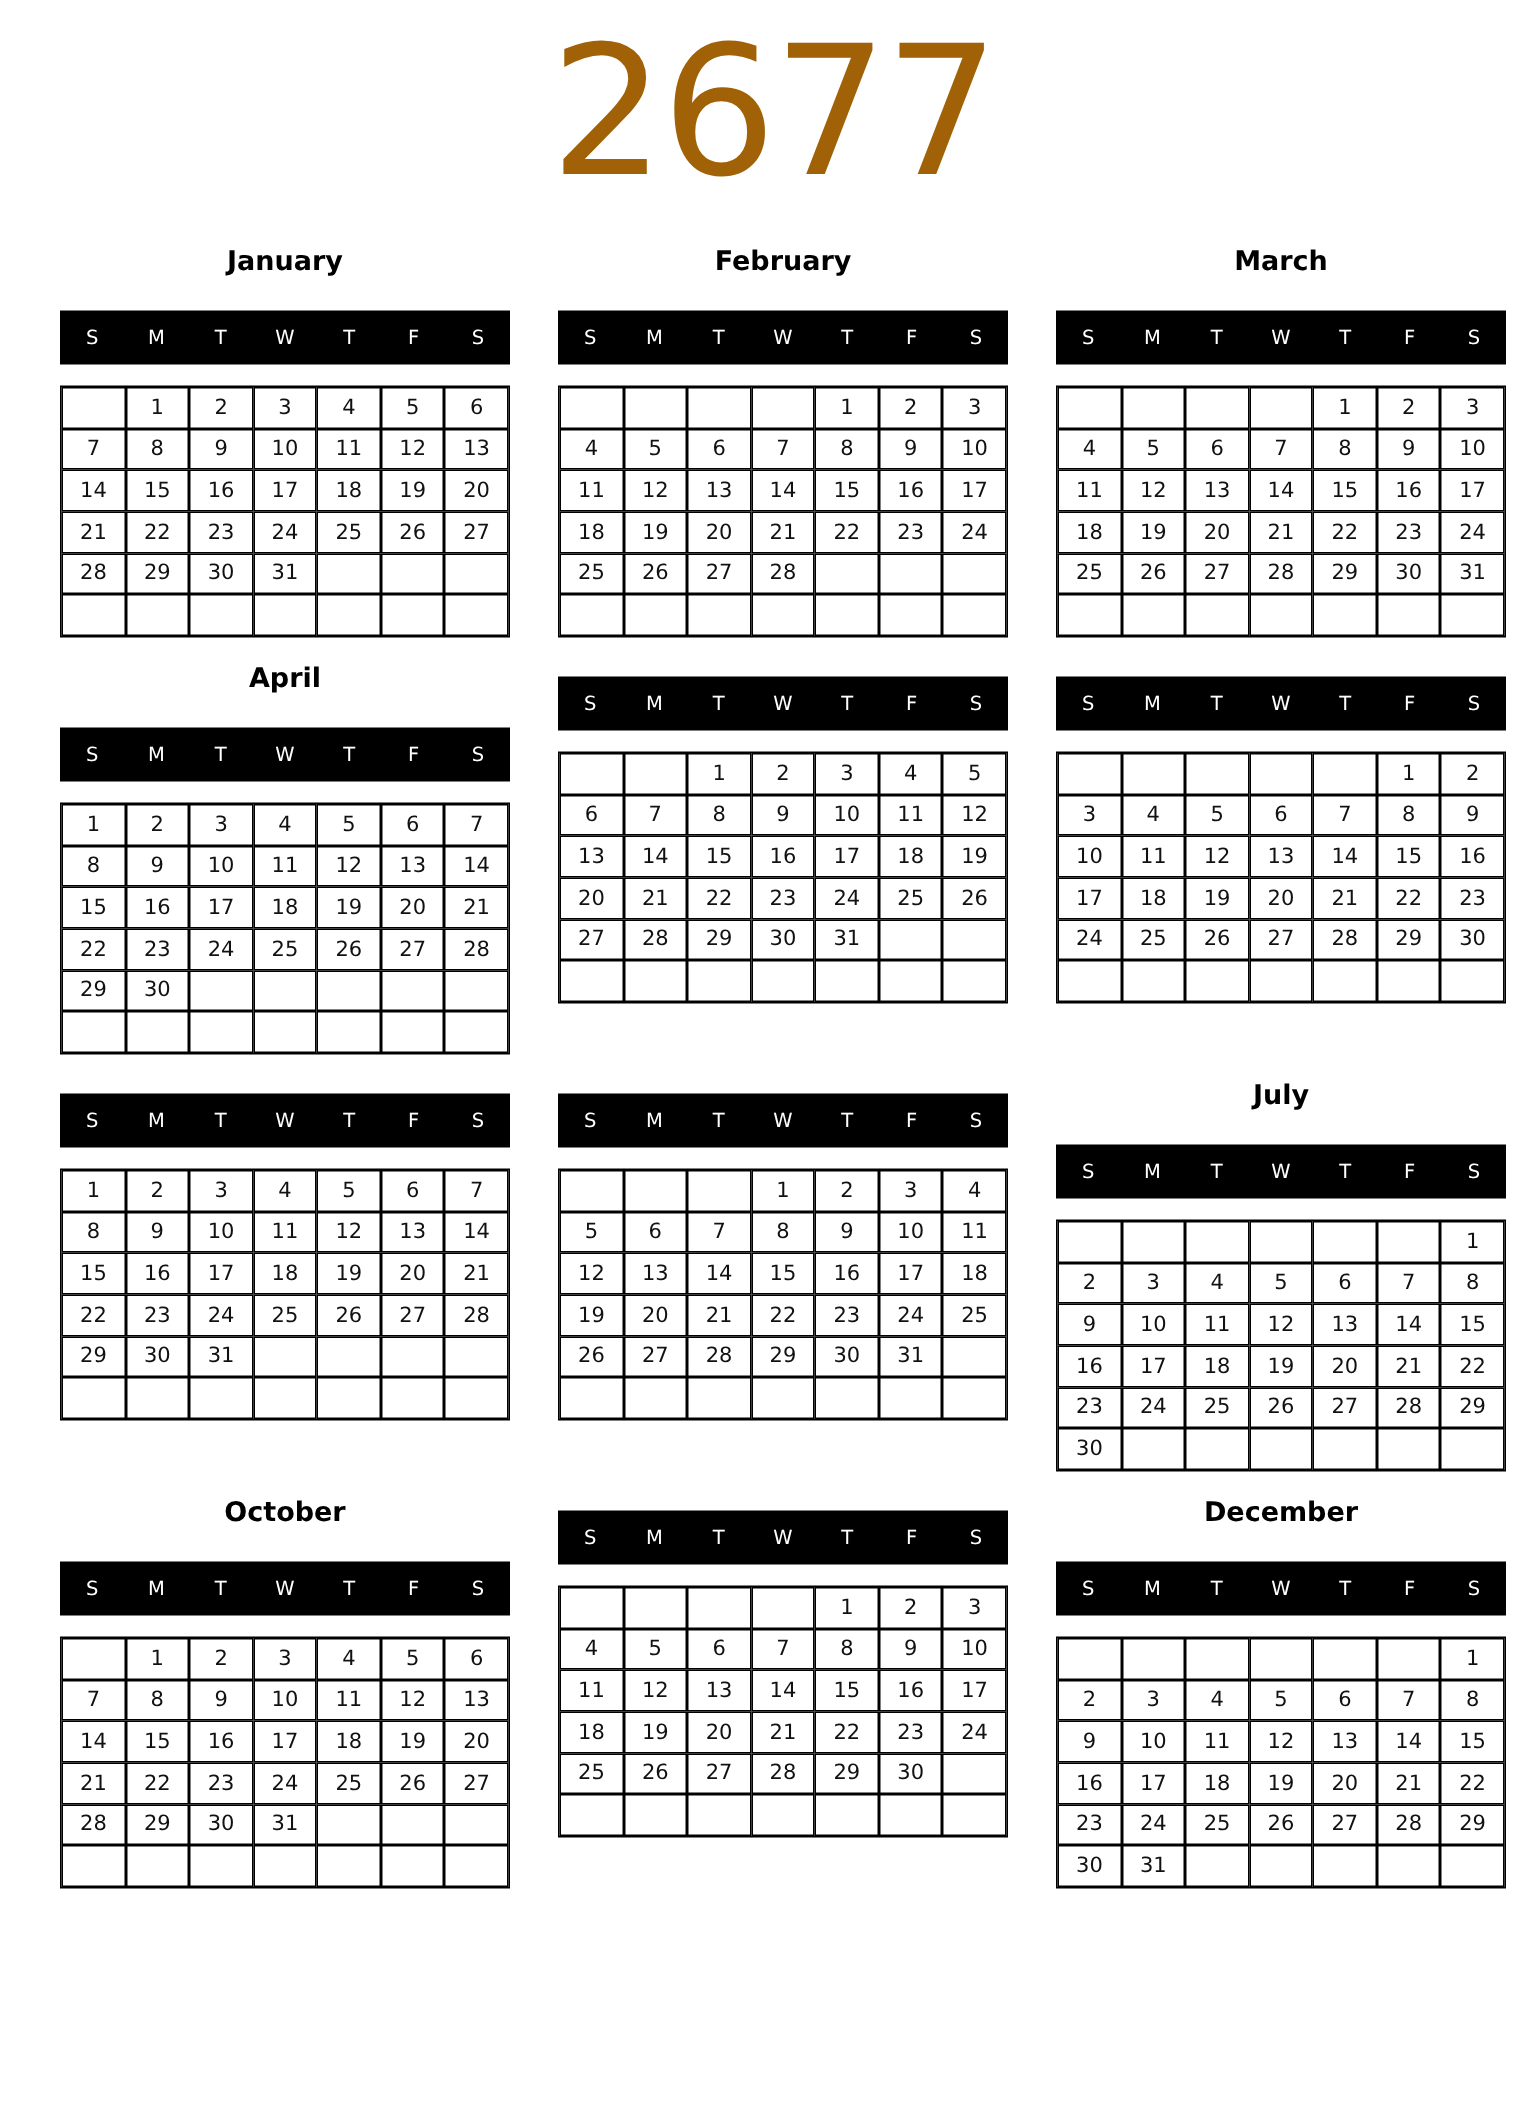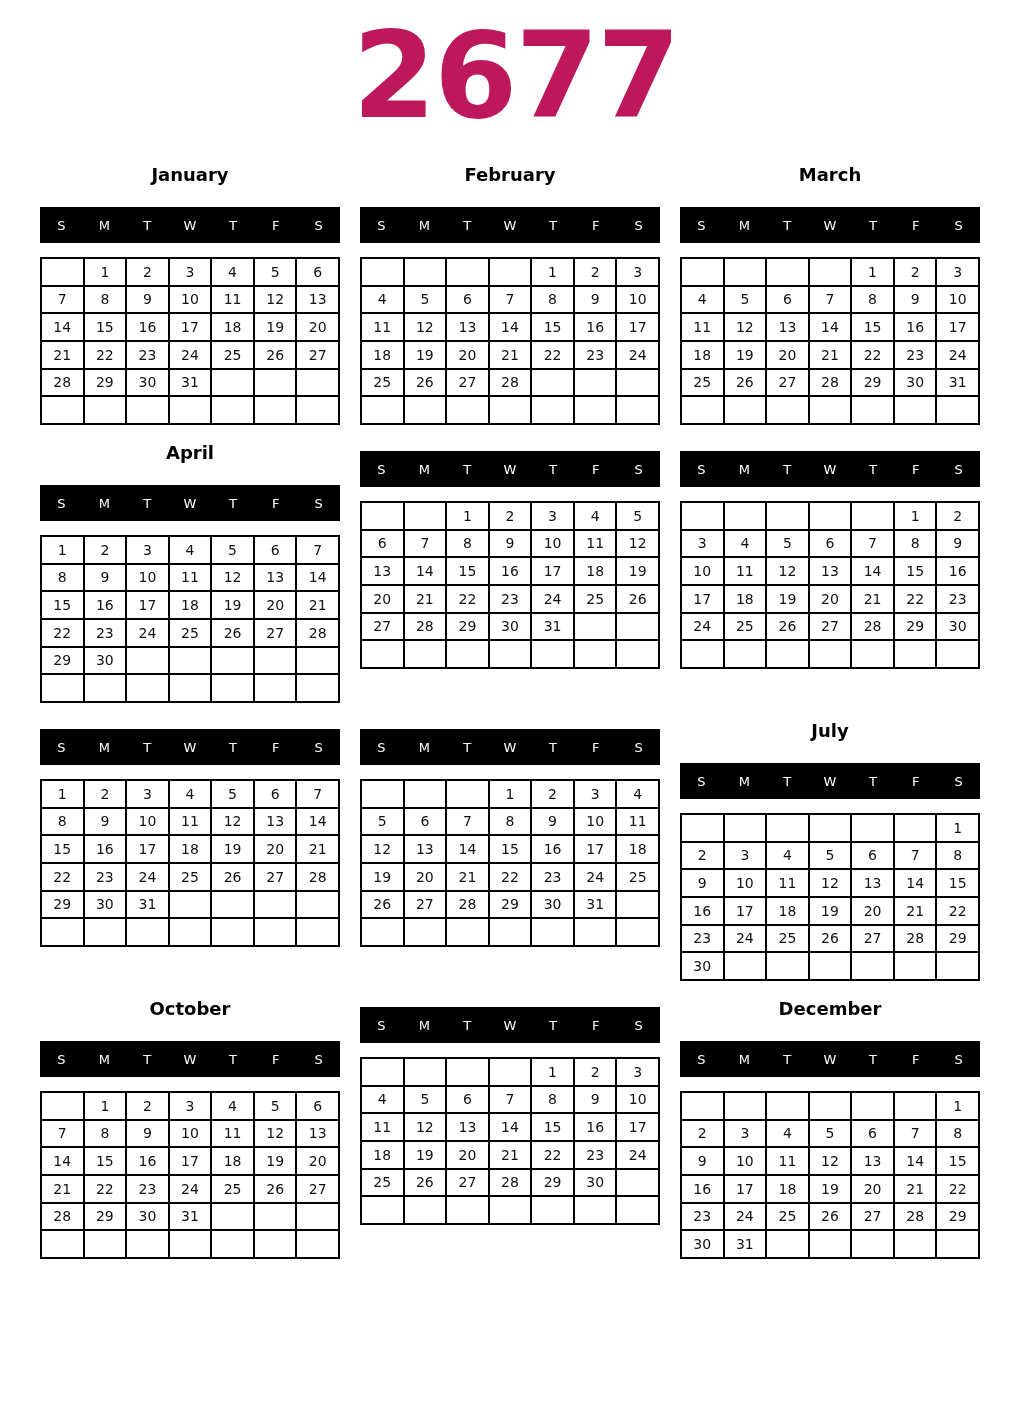--- a/index.html
+++ b/index.html
@@ -13,29 +13,29 @@
   body{
     width:1020px;height:1412px;
     background:var(--bg);
     font-family:"DejaVu Sans", sans-serif;
     color:var(--text);
     overflow:hidden;
   }
   .year-title{
     height:152px;
     display:flex;align-items:center;justify-content:center;
-    font-size:120px;font-weight:bold;line-height:1;
-    color:#be185d;
+    font-size:120px;font-weight:normal;line-height:1;
+    color:#a16207;
     letter-spacing:-2px;
     padding-left:11px;
   }
   .months{
     display:grid;
     grid-template-columns:repeat(3,300px);
-    column-gap:20px;
+    column-gap:32px;
     grid-auto-rows:278px;
     padding:0 40px;
   }
   .month{display:block;}
   .month-name{
     margin-top:12px;
     text-align:center;
     font-size:18px;font-weight:bold;line-height:22px;
     color:#000;
   }

